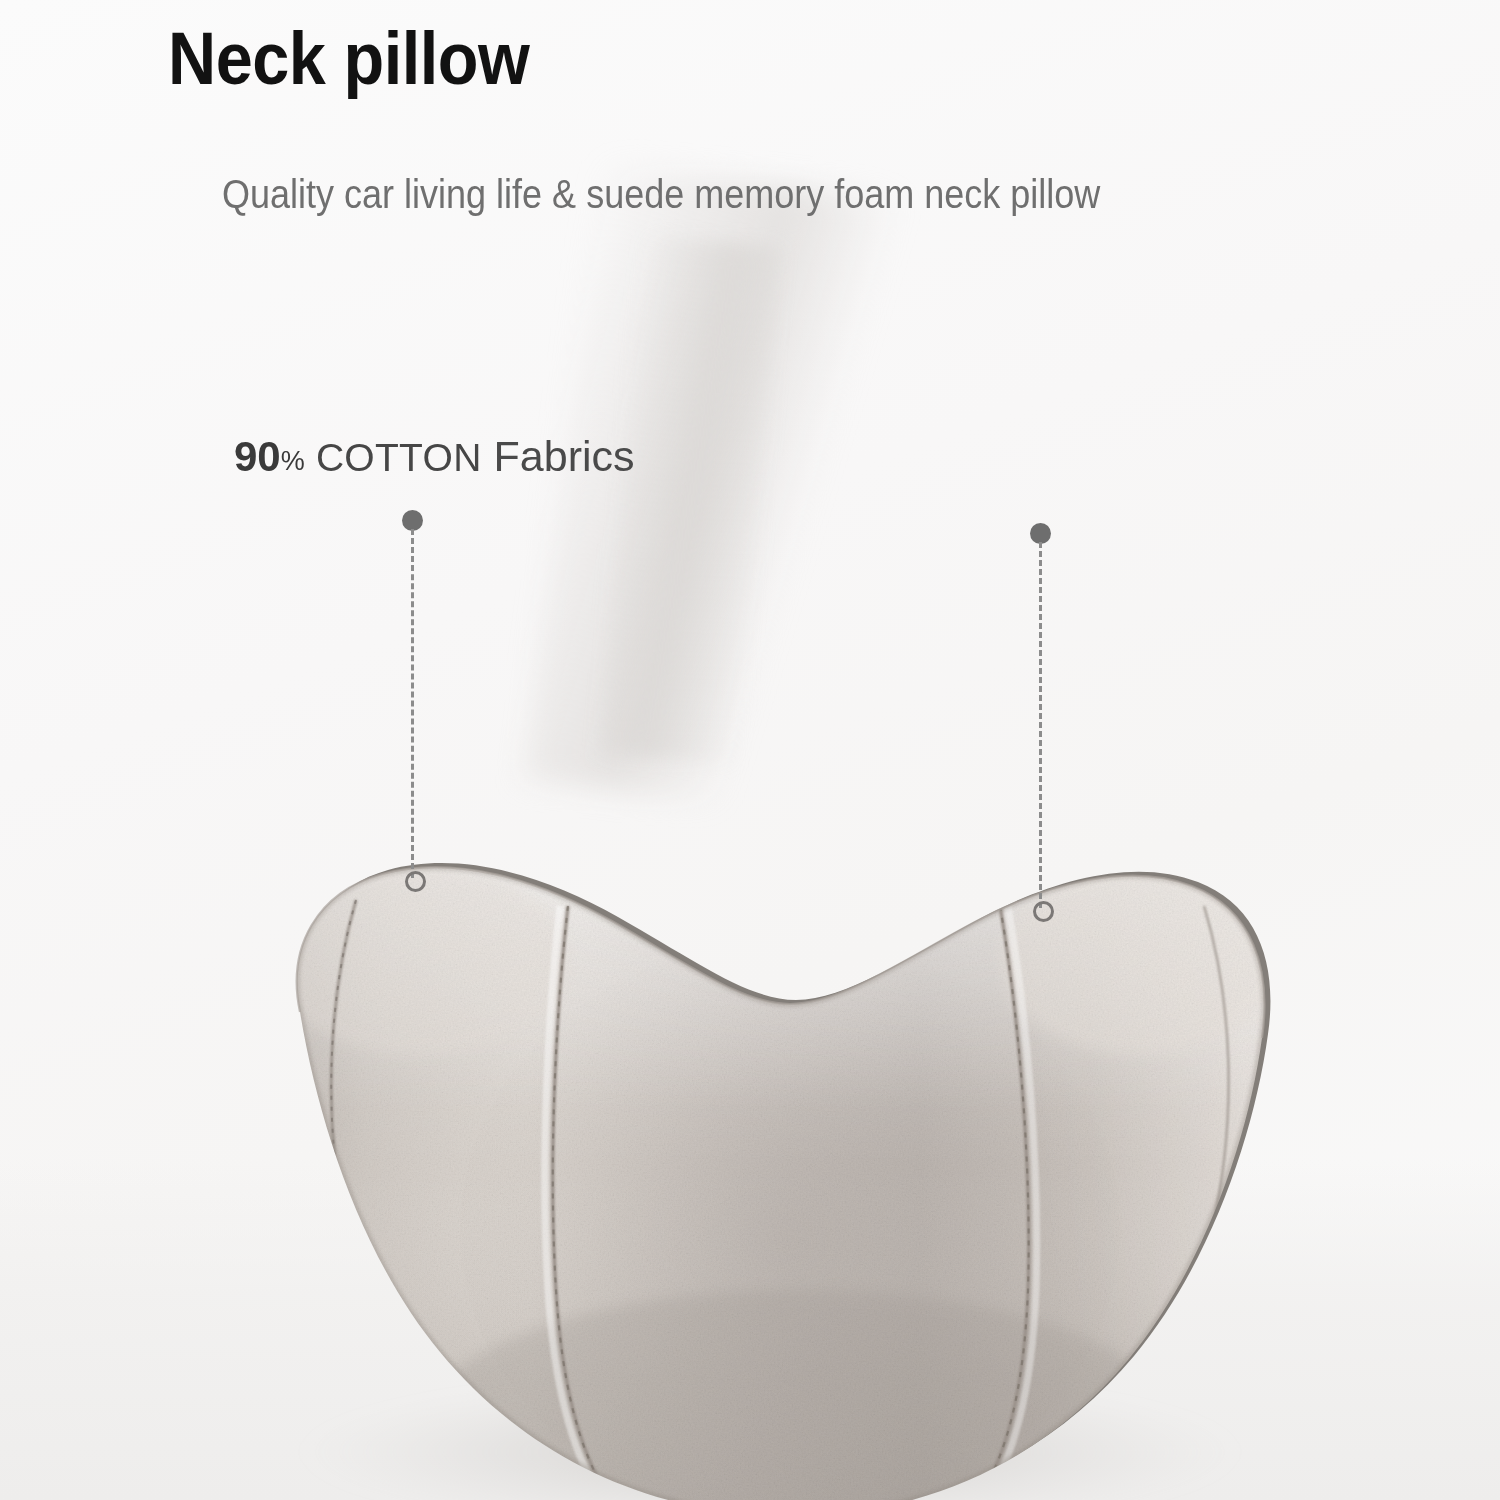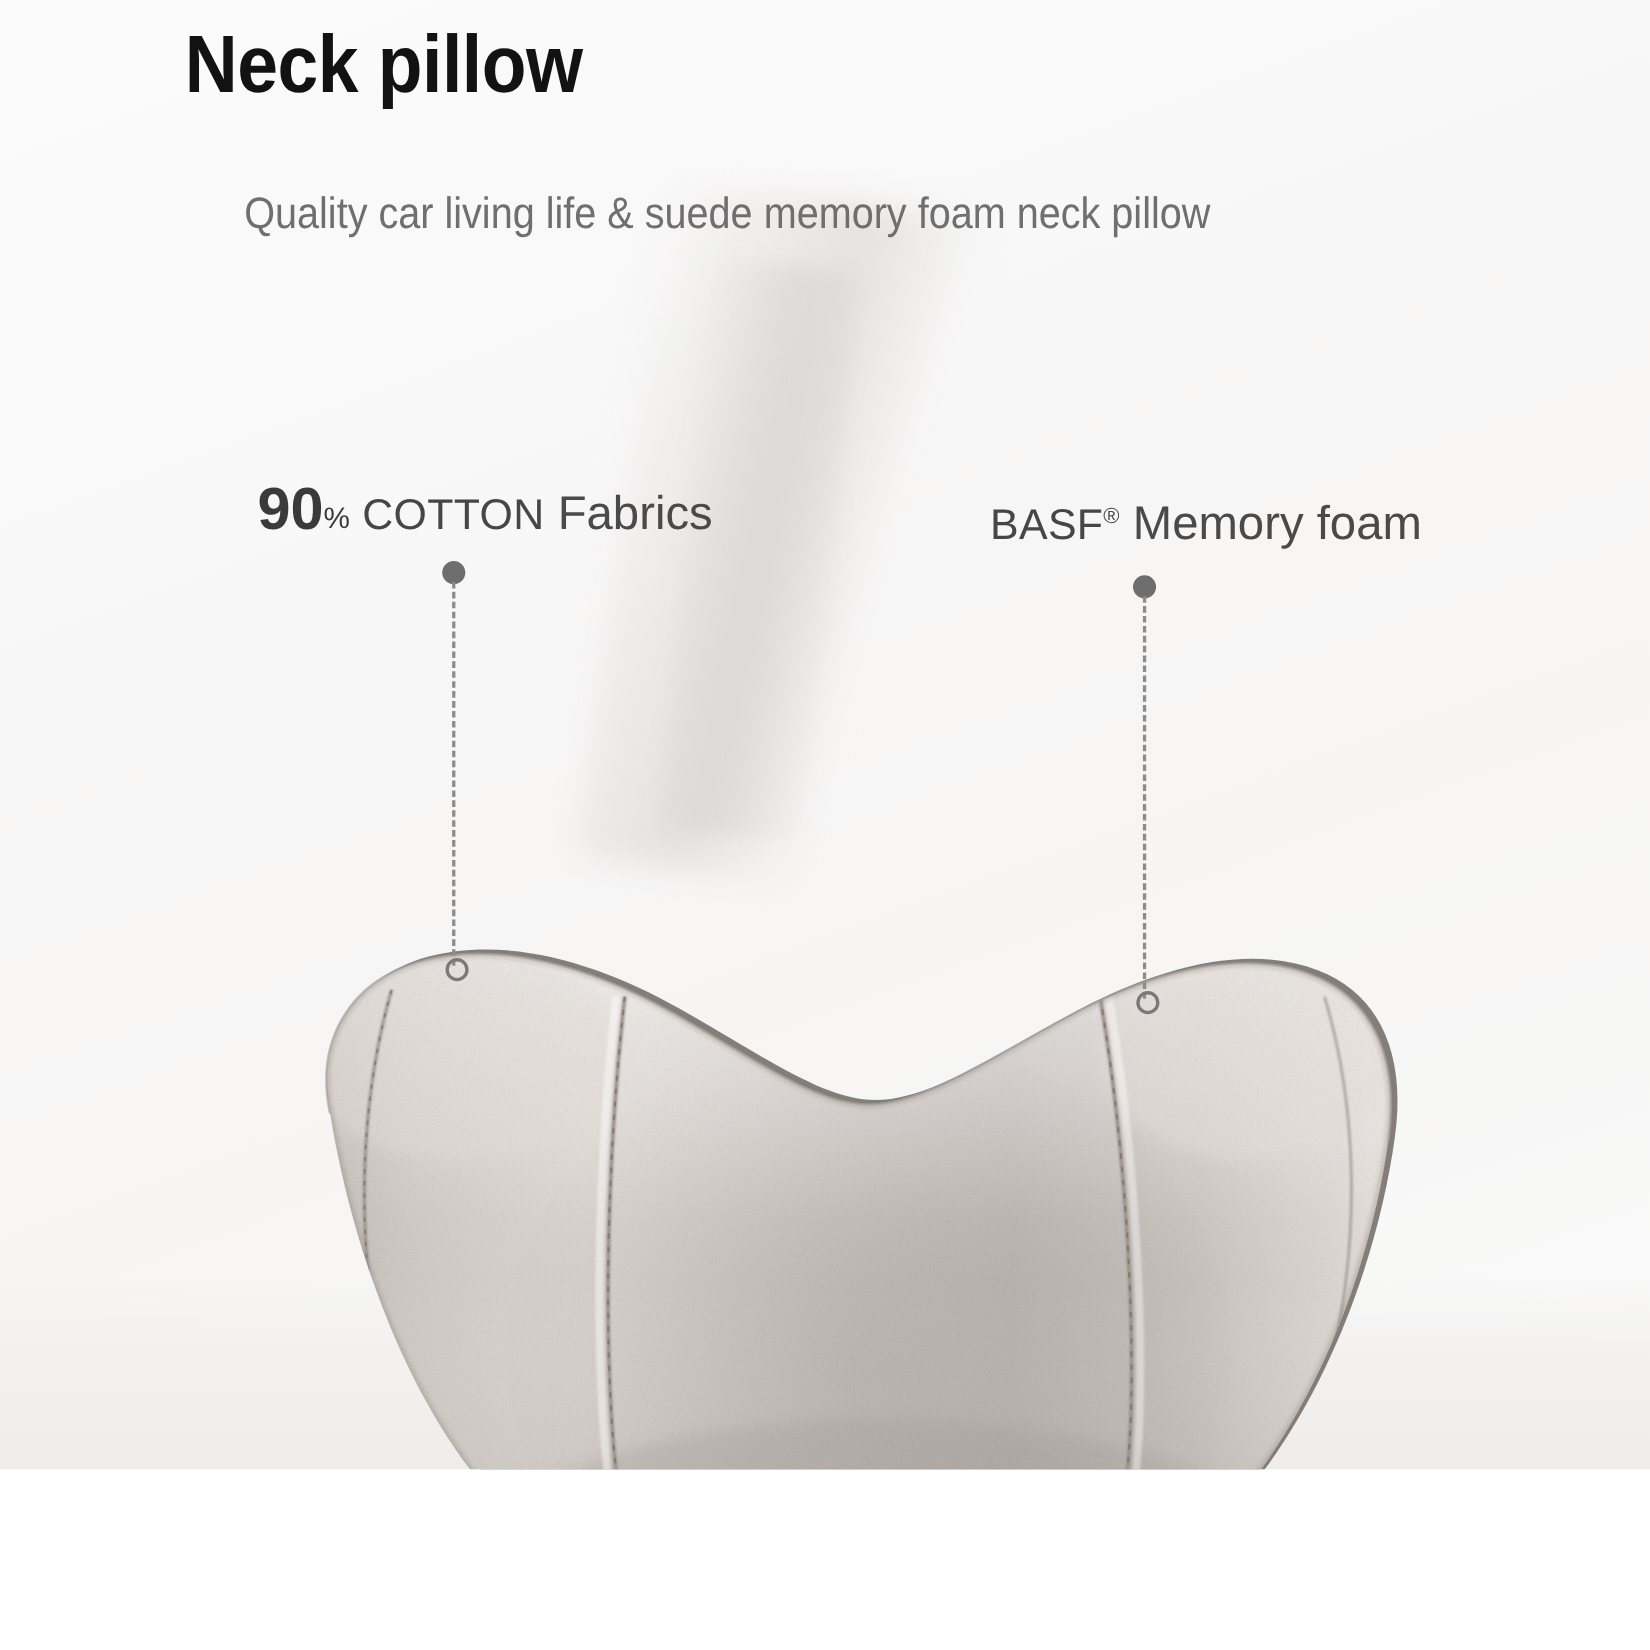--- a/index.html
+++ b/index.html
@@ -4,21 +4,21 @@
 <title>Neck pillow</title>
 <style>
   html, body {
     margin: 0;
     padding: 0;
     background: #ffffff;
   }
   #stage {
     position: relative;
     width: 1500px;
-    height: 1336px;
+    height: 1500px;
     overflow: hidden;
     background: #fafafa;
     font-family: "Liberation Sans", "DejaVu Sans", sans-serif;
     -webkit-font-smoothing: antialiased;
   }
 
   
   .bg-base {
     position: absolute;
     inset: 0;
@@ -88,21 +88,21 @@
   .callout-label {
     position: absolute;
     white-space: nowrap;
     color: #3d3d3d;
     font-weight: 400;
   }
   .callout-label.left  { left: 234px; top: 432px; font-size: 36px; }
   .callout-label.right { left: 900px; top: 452px; font-size: 36px; }
 
   .big-num {
-    font-size: 54px;
+    font-size: 42px;
     font-weight: 600;
     letter-spacing: 0px;
     color: #3a3a3a;
   }
   .pct {
     font-size: 27px;
     font-weight: 500;
     color: #3a3a3a;
     position: relative;
     top: -1px;
@@ -356,23 +356,20 @@
   <div class="callout-label left">
     <span class="big-num">90</span><span class="pct">%</span><span class="caps">&nbsp;</span><span class="caps">COTTON</span><span class="mix">&nbsp;</span><span class="mix">Fabrics</span>
   </div>
 
   <div class="leader" style="left:402px; top:510px;">
     <div class="dot"></div>
     <div class="dash-line" style="height:349px;"></div>
     <div class="ring" style="top:361px;"></div>
   </div>
 
-  <div class="callout-label right">
-    <span class="caps">BASF</span><span class="reg">®</span><span class="mix">&nbsp;</span><span class="mix">Memory foam</span>
-  </div>
 
   <div class="leader" style="left:1030px; top:523px;">
     <div class="dot"></div>
     <div class="dash-line" style="height:366px;"></div>
     <div class="ring" style="top:378px;"></div>
   </div>
 
 </div>
 
 </body></html>

